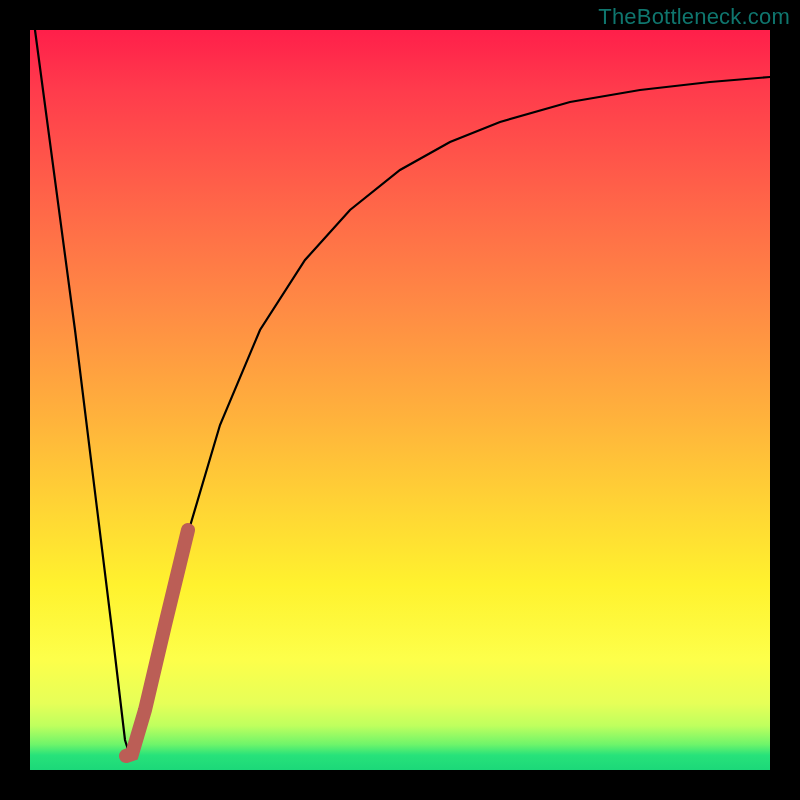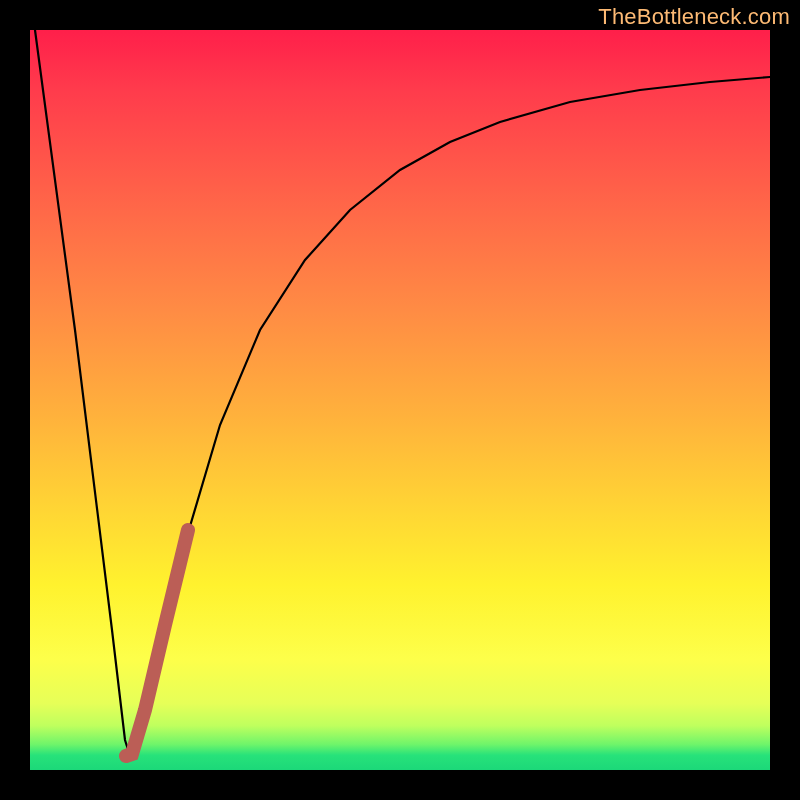--- a/index.html
+++ b/index.html
@@ -7,21 +7,21 @@
   body {
     background: #000;
     font-family: Arial, Helvetica, sans-serif;
     display: flex;
     flex-direction: column;
   }
   .watermark {
     position: absolute;
     top: 4px;
     right: 10px;
-    color: #fdba74;
+    color: #0f766e;
     font-size: 22px;
     font-weight: 400;
     letter-spacing: 0.2px;
     z-index: 10;
   }
   .frame {
     position: absolute;
     top: 0; left: 0;
     width: 800px; height: 800px;
     background: #000;

